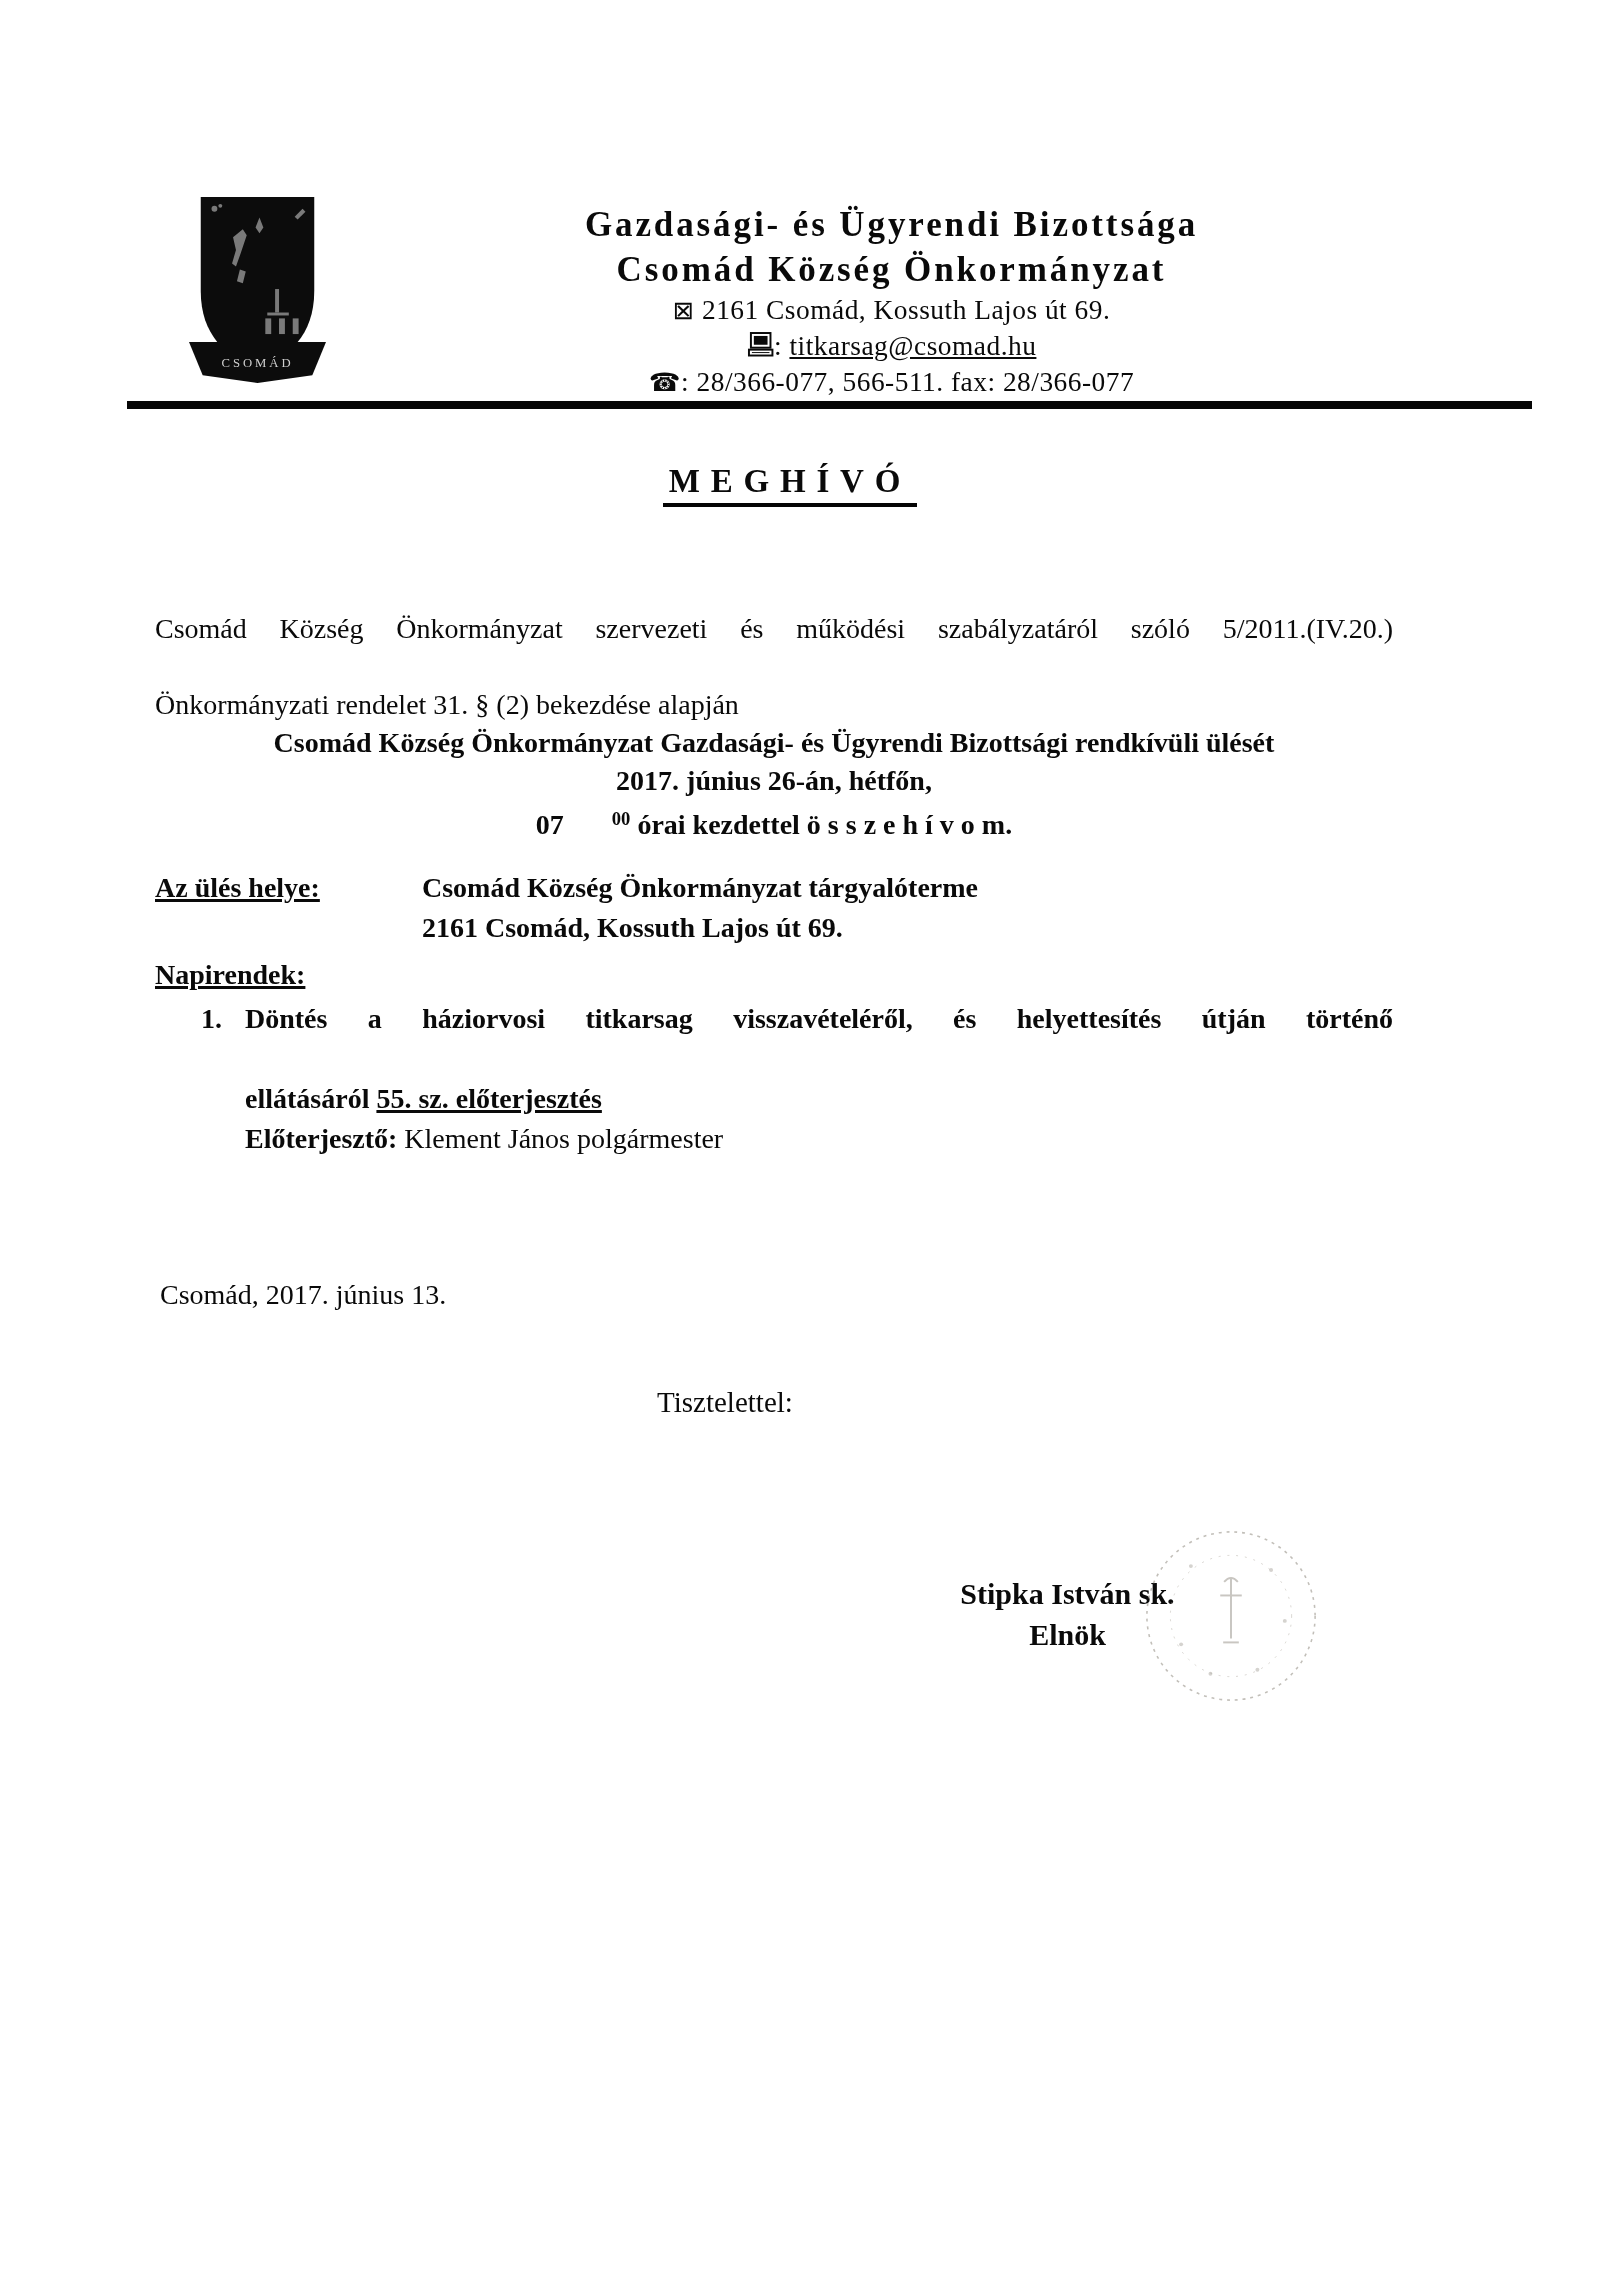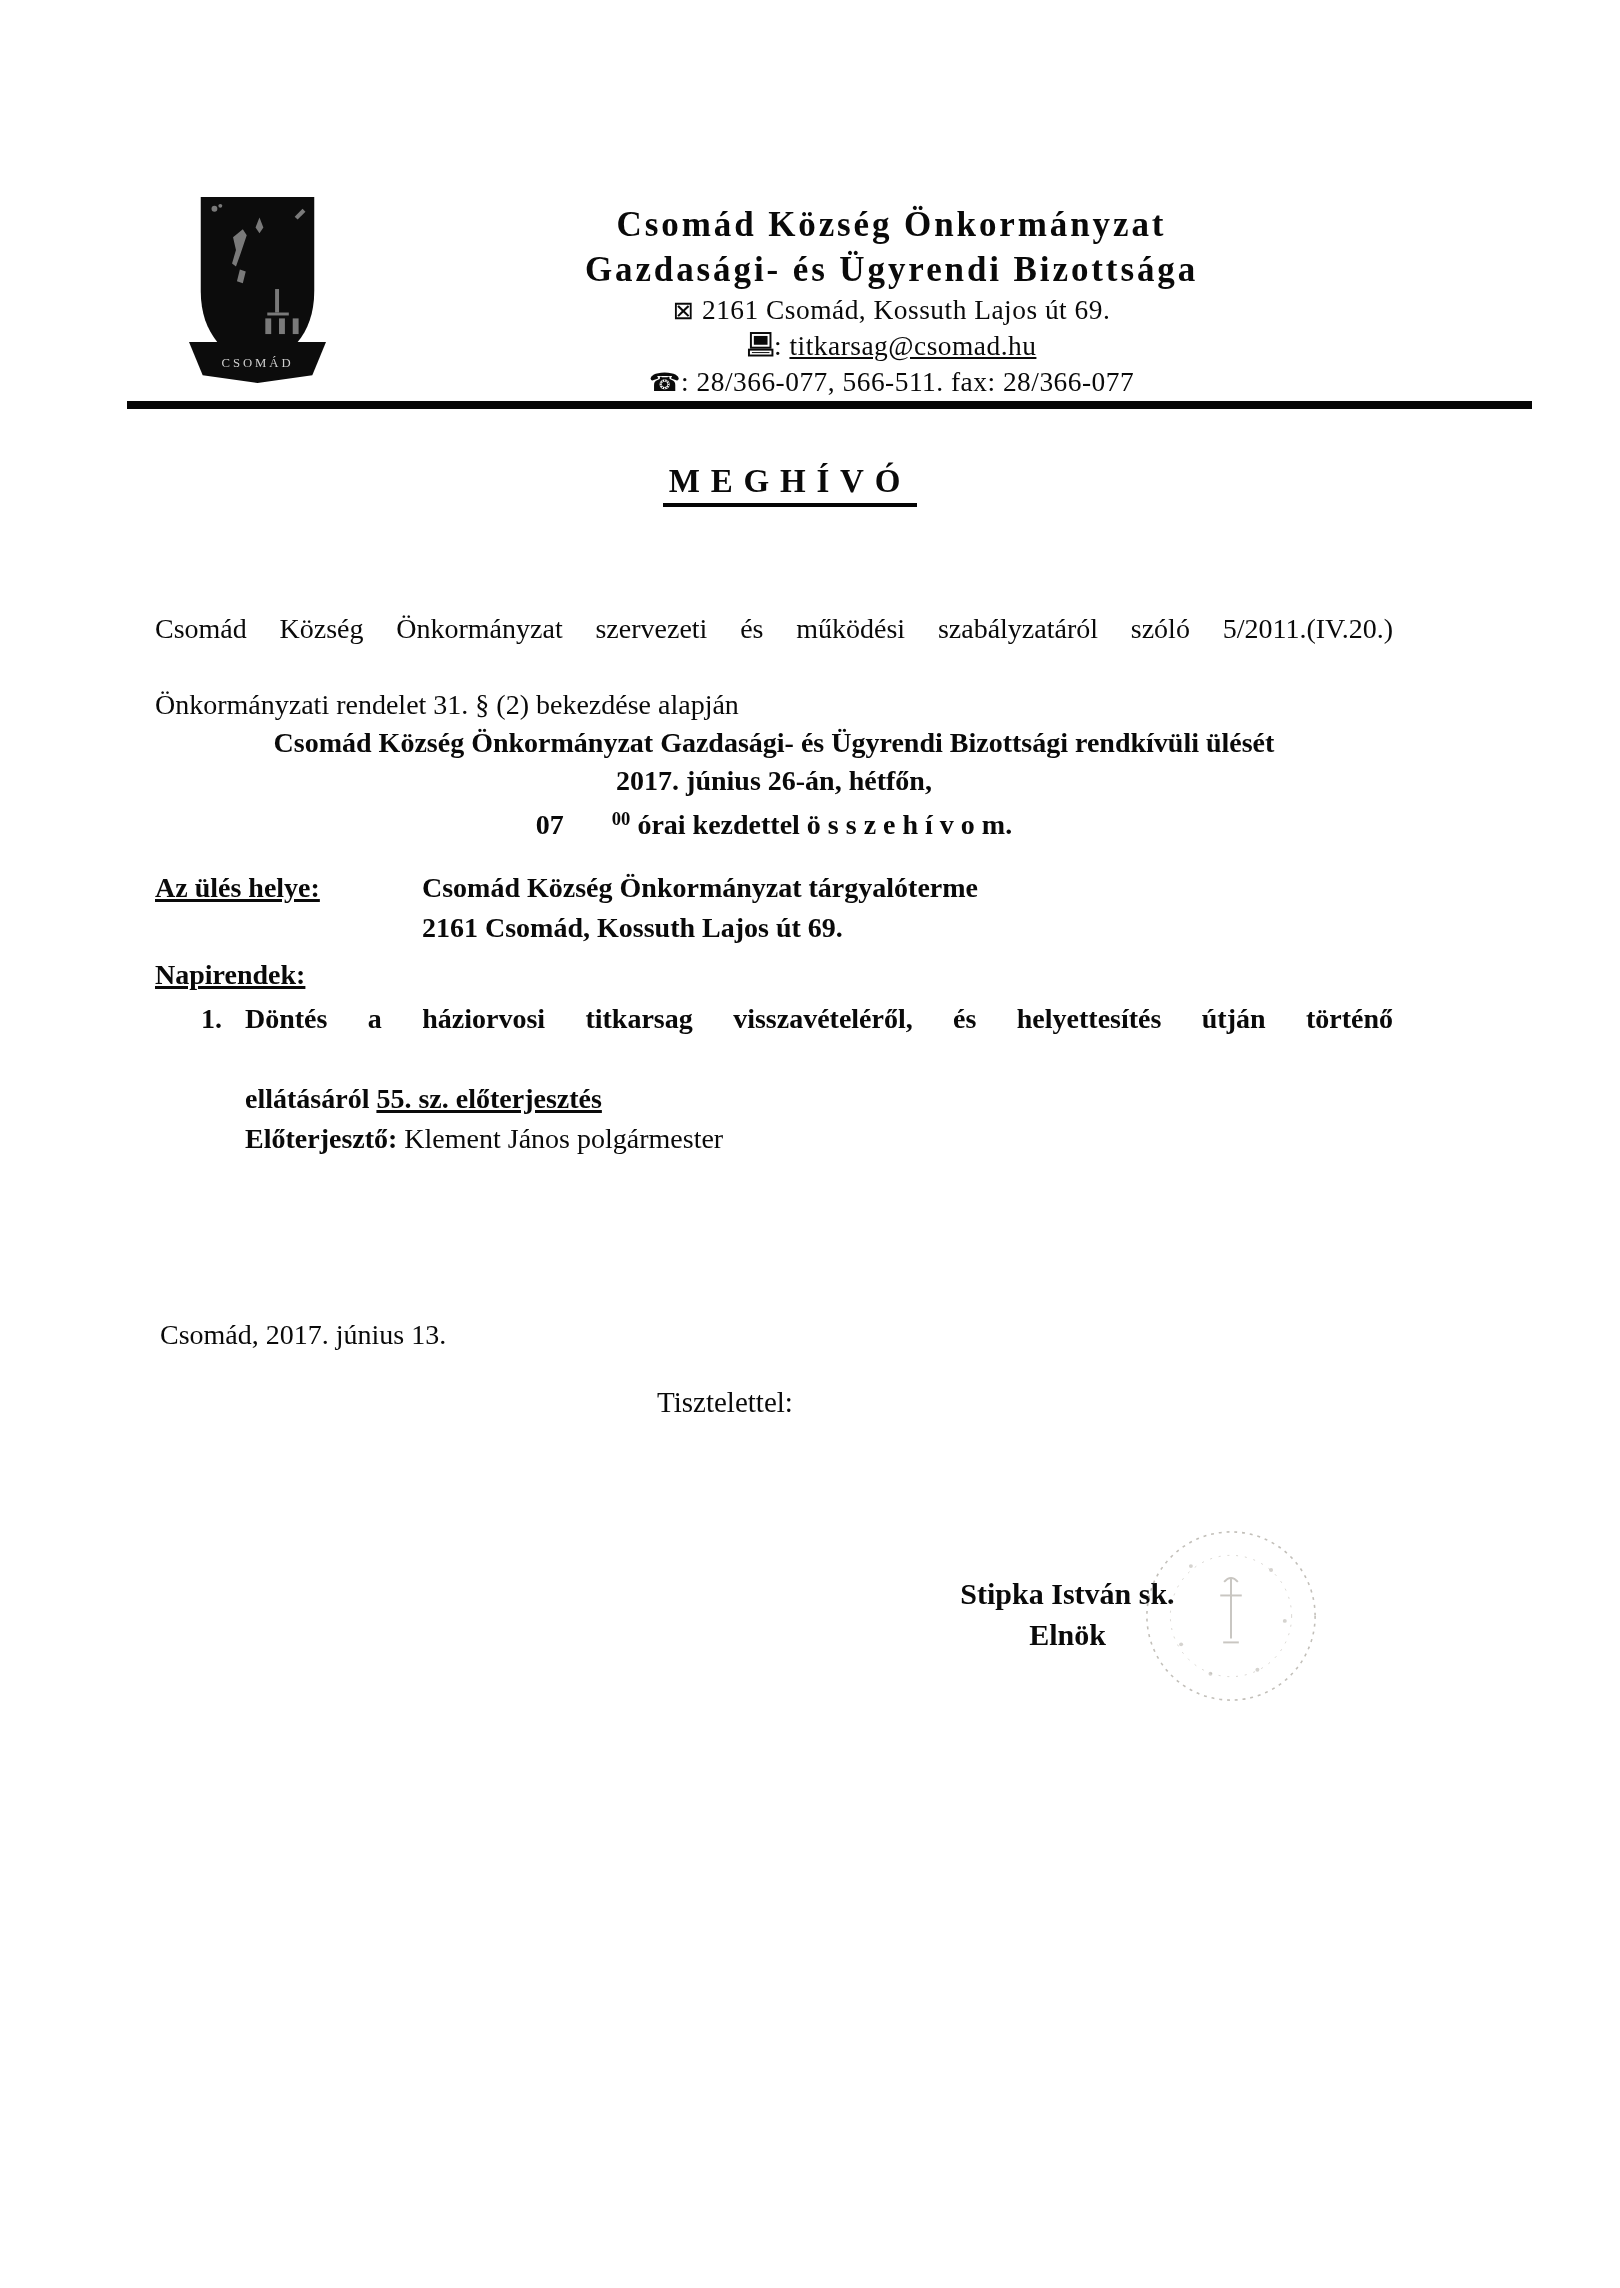--- a/index.html
+++ b/index.html
@@ -57,21 +57,21 @@
     font-weight:bold; text-decoration:underline; text-decoration-thickness:2.9px;
   }
   .agenda-item { margin-top:3.9px; padding-left:46px; }
   .agenda-line { display:flex; }
   .agenda-num { width:44px; flex:0 0 44px; font-weight:bold; }
   .agenda-text { flex:1 1 auto; font-weight:bold; }
   .u-bold { text-decoration:underline; text-decoration-thickness:2.9px; font-weight:bold; }
   .presenter-label { font-weight:bold; }
   .presenter-rest { font-weight:normal; }
 
-  .date-line { position:absolute; left:160px; top:1319px; font-size:28px; }
+  .date-line { position:absolute; left:160px; top:1279px; font-size:28px; }
   .salutation { position:absolute; left:657px; top:1386px; font-size:29px; }
 
   .signature {
     position:absolute; left:933px; top:1573px; width:269px;
     text-align:center; font-weight:bold; font-size:30px; line-height:41px;
   }
 
   .stamp { position:absolute; left:1142px; top:1527px; width:178px; height:178px; opacity:0.75; }
 </style>
 </head>
@@ -93,22 +93,22 @@
       <rect x="92" y="128" width="6" height="16"></rect>
       <rect x="106" y="128" width="6" height="16"></rect>
       <path d="M68,35 l4,-10 4,10 -4,6 z"></path>
       <path d="M108,24 l8,-8 3,3 -8,8 z"></path>
     </g>
     <polygon points="0,152 140,152 126,186 70,194 14,186" fill="#0c0c0c"></polygon>
     <text x="70" y="178" text-anchor="middle" fill="#cfcfcf" font-size="13" letter-spacing="3" font-family="Liberation Serif, serif">CSOMÁD</text>
   </svg>
 
   <div class="header-text">
+    <div class="org-line">Gazdasági- és Ügyrendi Bizottsága</div>
     <div class="org-line">Csomád Község Önkormányzat</div>
-    <div class="org-line">Gazdasági- és Ügyrendi Bizottsága</div>
     <div class="addr-line">
       <span class="icon-glyph">⊠</span>
       <span>2161 Csomád, Kossuth Lajos út 69.</span>
     </div>
     <div class="addr-line">
       <svg class="pc-icon" width="27.4" height="25.5" viewBox="0 0 28 26">
         <rect x="4" y="1" width="20" height="15" fill="none" stroke="#0a0a0a" stroke-width="2"></rect>
         <rect x="7" y="4" width="14" height="9" fill="#0a0a0a"></rect>
         <rect x="2" y="18" width="24" height="6" fill="none" stroke="#0a0a0a" stroke-width="2"></rect>
         <line x1="5" y1="21" x2="23" y2="21" stroke="#0a0a0a" stroke-width="1"></line>

